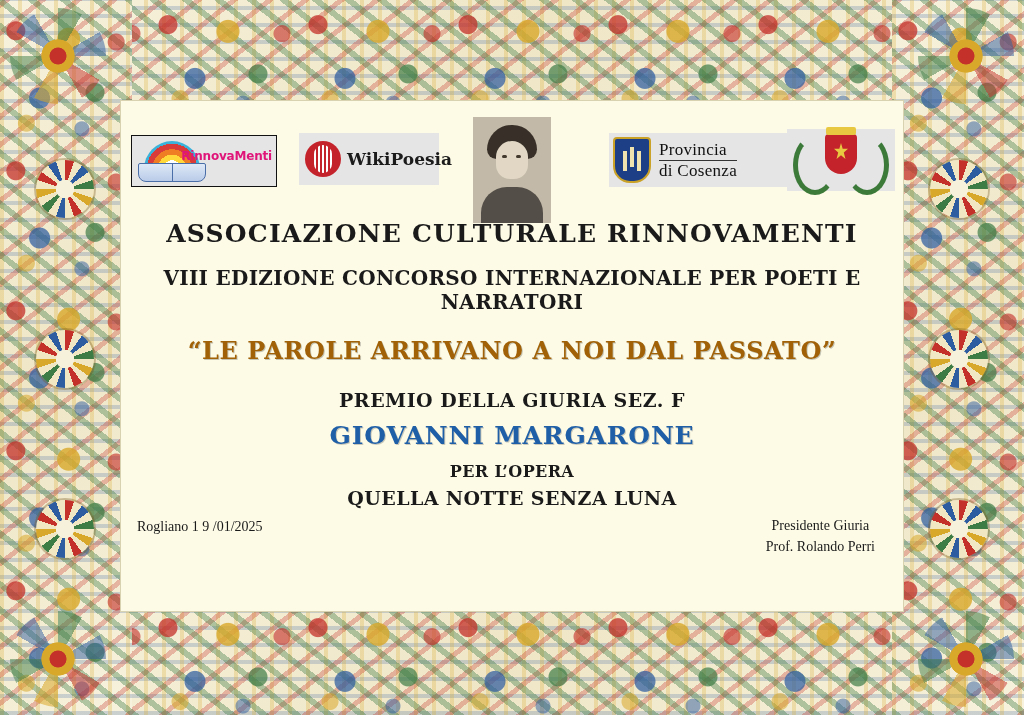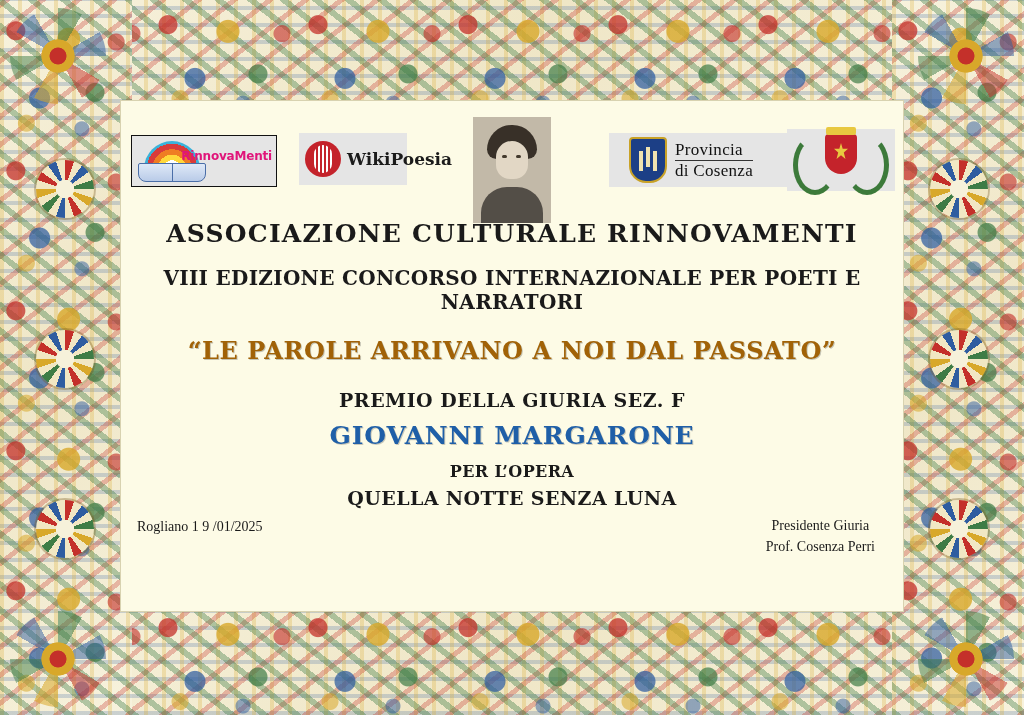--- a/index.html
+++ b/index.html
@@ -193,21 +193,21 @@
     font-weight: bold;
     font-size: 12px;
     color: #e0157a;
     letter-spacing: -0.2px;
   }
 
   
   .logo-wikipoesia {
     left: 178px;
     top: 18px;
-    width: 108px;
+    width: 140px;
     height: 52px;
     display: flex;
     align-items: center;
     gap: 6px;
     padding-left: 6px;
   }
   .wp-mark {
     width: 36px; height: 36px;
     border-radius: 50%;
     background: #c4232b;
@@ -282,21 +282,21 @@
 
   
   .logo-provincia {
     left: 488px;
     top: 18px;
     width: 188px;
     height: 54px;
     display: flex;
     align-items: center;
     gap: 8px;
-    padding-left: 20px;
+    padding-left: 4px;
   }
   .prov-shield {
     width: 34px; height: 42px;
     background: #1c3f86;
     border: 2px solid #c9a227;
     border-radius: 4px 4px 17px 17px;
     position: relative;
     flex: 0 0 auto;
   }
   .prov-shield::after {
@@ -538,18 +538,18 @@
       <div class="line l-premio">PREMIO DELLA GIURIA SEZ. F</div>
       <div class="line l-vincitore">GIOVANNI MARGARONE</div>
       <div class="line l-perlopera">PER L’OPERA</div>
       <div class="line l-opera">QUELLA NOTTE SENZA LUNA</div>
     </div>
 
     <div class="signatures">
       <div class="sig-col sig-center">Rogliano  1 9 /01/2025</div>
       <div class="sig-col sig-right">
         <span class="sig-role">Presidente Giuria</span>
-        <span class="sig-name">Prof. Cosenza Perri</span>
+        <span class="sig-name">Prof. Rolando Perri</span>
       </div>
     </div>
 
   </div>
 </div>
 
 </body></html>

